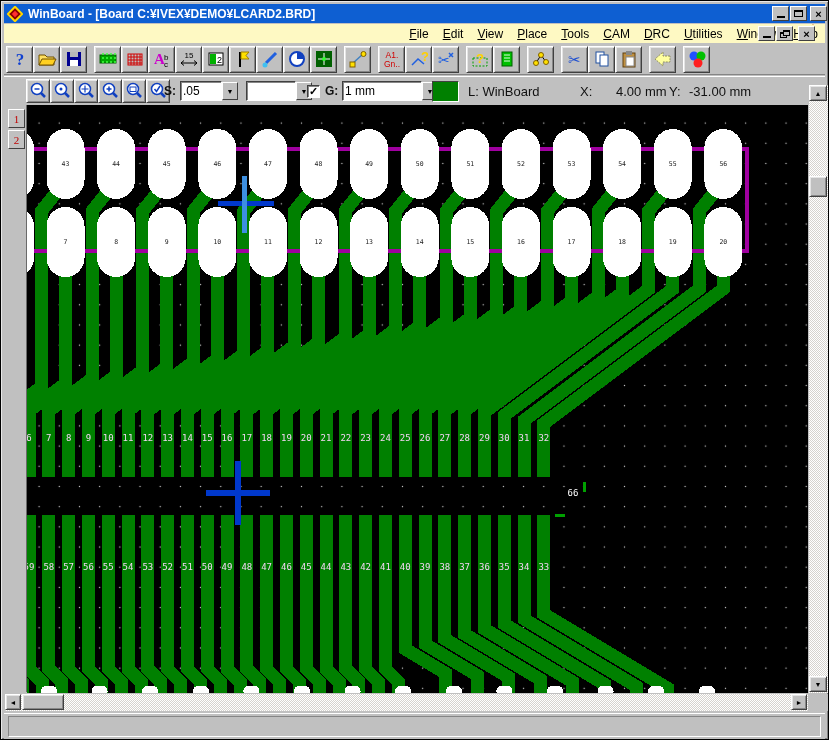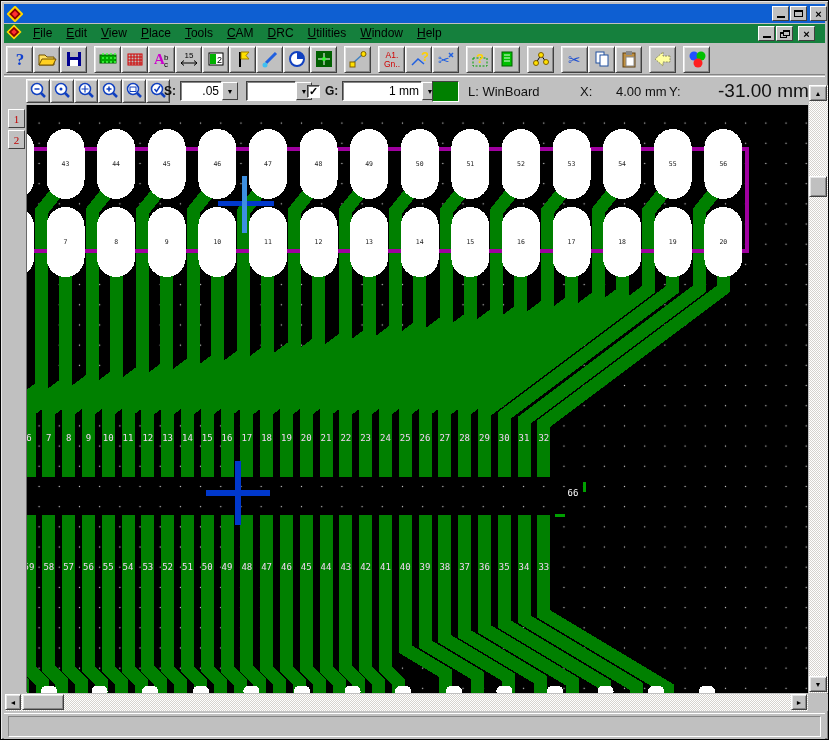--- a/index.html
+++ b/index.html
@@ -13,39 +13,39 @@
   .winbtns{position:absolute;top:2px;display:flex;gap:1px;}
   .wbtn{width:17px;height:15px;background:#c0c0c0;border:1px solid;border-color:#fff #404040 #404040 #fff;
         display:flex;align-items:center;justify-content:center;font-size:9px;color:#000;padding:0;}
   .wbtn .bar{width:8px;height:2px;background:#000;margin-top:7px;}
   .wbtn .box{width:9px;height:7px;border:1px solid #000;border-top-width:2px;}
   .wbtn .rbox{position:relative;width:10px;height:8px;}
   .wbtn .rbox i{position:absolute;display:block;border:1px solid #000;border-top-width:2px;background:#c0c0c0;width:7px;height:6px;}
   .wbtn .rbox i.b{left:0;top:2px;}
   .wbtn .rbox i.f{left:3px;top:0;}
   .xglyph{font-size:11px;font-weight:bold;line-height:10px;}
-  .menubar{position:absolute;left:3px;top:23px;right:3px;height:19px;background:#15803d;
-           display:flex;align-items:flex-start;}
+  .menubar{position:absolute;left:3px;top:23px;right:3px;height:19px;background:#fef9c3;
+           display:flex;align-items:flex-end;flex-direction:column;}
   .mitem{font-size:12px;color:#000;padding:2px 7px;}
   .mitem u{text-decoration:underline;}
   .toolbar1{position:absolute;left:3px;top:43px;right:3px;height:31px;background:#c0c0c0;
             border-bottom:1px solid #858585;display:flex;align-items:center;padding-left:2px;}
   .tgroup{display:flex;margin-right:7px;}
   .tbtn{width:27px;height:27px;background:#c0c0c0;border:1px solid;border-color:#fff #404040 #404040 #fff;
         box-shadow:inset 1px 1px 0 #e4e4e4,inset -1px -1px 0 #878787;
         display:flex;align-items:center;justify-content:center;padding:0;}
   .toolbar2{position:absolute;left:3px;top:75px;right:3px;height:28px;background:#c0c0c0;
             border-top:1px solid #fff;}
   .t2{position:absolute;top:0;height:28px;display:flex;align-items:center;font-size:12px;color:#111;}
   .zbtn{width:24px;height:24px;background:#c0c0c0;border:1px solid;border-color:#fff #404040 #404040 #fff;
         box-shadow:inset 1px 1px 0 #e4e4e4,inset -1px -1px 0 #878787;
         display:flex;align-items:center;justify-content:center;padding:0;}
   .field{height:20px;background:#fff;border:1px solid;border-color:#404040 #fff #fff #404040;
          box-shadow:inset 1px 1px 0 #878787;display:flex;align-items:center;}
-  .fval{flex:1;text-align:right;font-size:12px;color:#000;padding:0 2px;}
+  .fval{flex:1;text-align:left;font-size:12px;color:#000;padding:0 2px;}
   .darr{width:16px;height:18px;background:#c0c0c0;border:1px solid;border-color:#fff #404040 #404040 #fff;
         display:flex;align-items:center;justify-content:center;font-size:7px;color:#000;padding:0;}
   .chk{width:13px;height:13px;background:#fff;border:1px solid;border-color:#404040 #fff #fff #404040;
        box-shadow:inset 1px 1px 0 #878787;display:flex;align-items:center;justify-content:center;
        font-size:11px;font-weight:bold;color:#000;line-height:10px;}
   .swatch{width:27px;height:21px;background:#008000;border:1px solid;border-color:#404040 #fff #fff #404040;}
   .leftstrip{position:absolute;left:7px;top:104px;width:19px;height:587px;background:#c0c0c0;
              border-right:1px solid #6a6a6a;}
   .lbtn{width:17px;height:19px;background:#c0c0c0;border:1px solid;border-color:#fff #404040 #404040 #fff;
         color:#c00000;font-size:11px;font-family:"Liberation Serif",serif;
@@ -71,20 +71,21 @@
 </head>
 <body>
 
 <div class="win">
 
   <div class="titlebar">
     <svg class="icon16" viewBox="0 0 20 20">
       <polygon points="10,1 19,10 10,19 1,10" fill="#8b0000" stroke="#ffd700" stroke-width="2.5"></polygon>
       <polygon points="10,6 14,10 10,14 6,10" fill="#ff3030"></polygon>
     </svg>
+    <span class="title-text">WinBoard - [Board C:¥IVEX¥DEMO¥LCARD2.BRD]</span>
   </div>
   <div class="winbtns" style="left:771px;top:5px;">
     <button class="wbtn">
         <span class="bar"></span>
       </button>
     <button class="wbtn">
         <span class="box"></span>
       </button>
     <button class="wbtn" style="margin-left:2px;">
         <span class="xglyph">×</span>
@@ -363,21 +364,21 @@
       </span>
         <button class="darr">▼</button>
     </span>
     <span class="t2" style="left:428px;">
         <span class="swatch"></span>
       </span>
     <span class="t2" style="left:464px;font-size:13px;">L: WinBoard</span>
     <span class="t2" style="left:576px;font-size:13px;">X:</span>
     <span class="t2" style="left:612px;font-size:13px;">4.00 mm</span>
     <span class="t2" style="left:665px;font-size:13px;">Y:</span>
-    <span class="t2" style="left:685px;font-size:19px;margin-left:29px;">-31.00 mm</span>
+    <span class="t2" style="left:685px;font-size:13px;">-31.00 mm</span>
   </div>
 
   <div class="leftstrip">
     <div style="padding:4px 0 0 0;display:flex;flex-direction:column;align-items:flex-start;">
         <button class="lbtn">1</button>
         <button class="lbtn">2</button>
       </div>
   </div>
 
   <div class="canvas" id="pcb">

